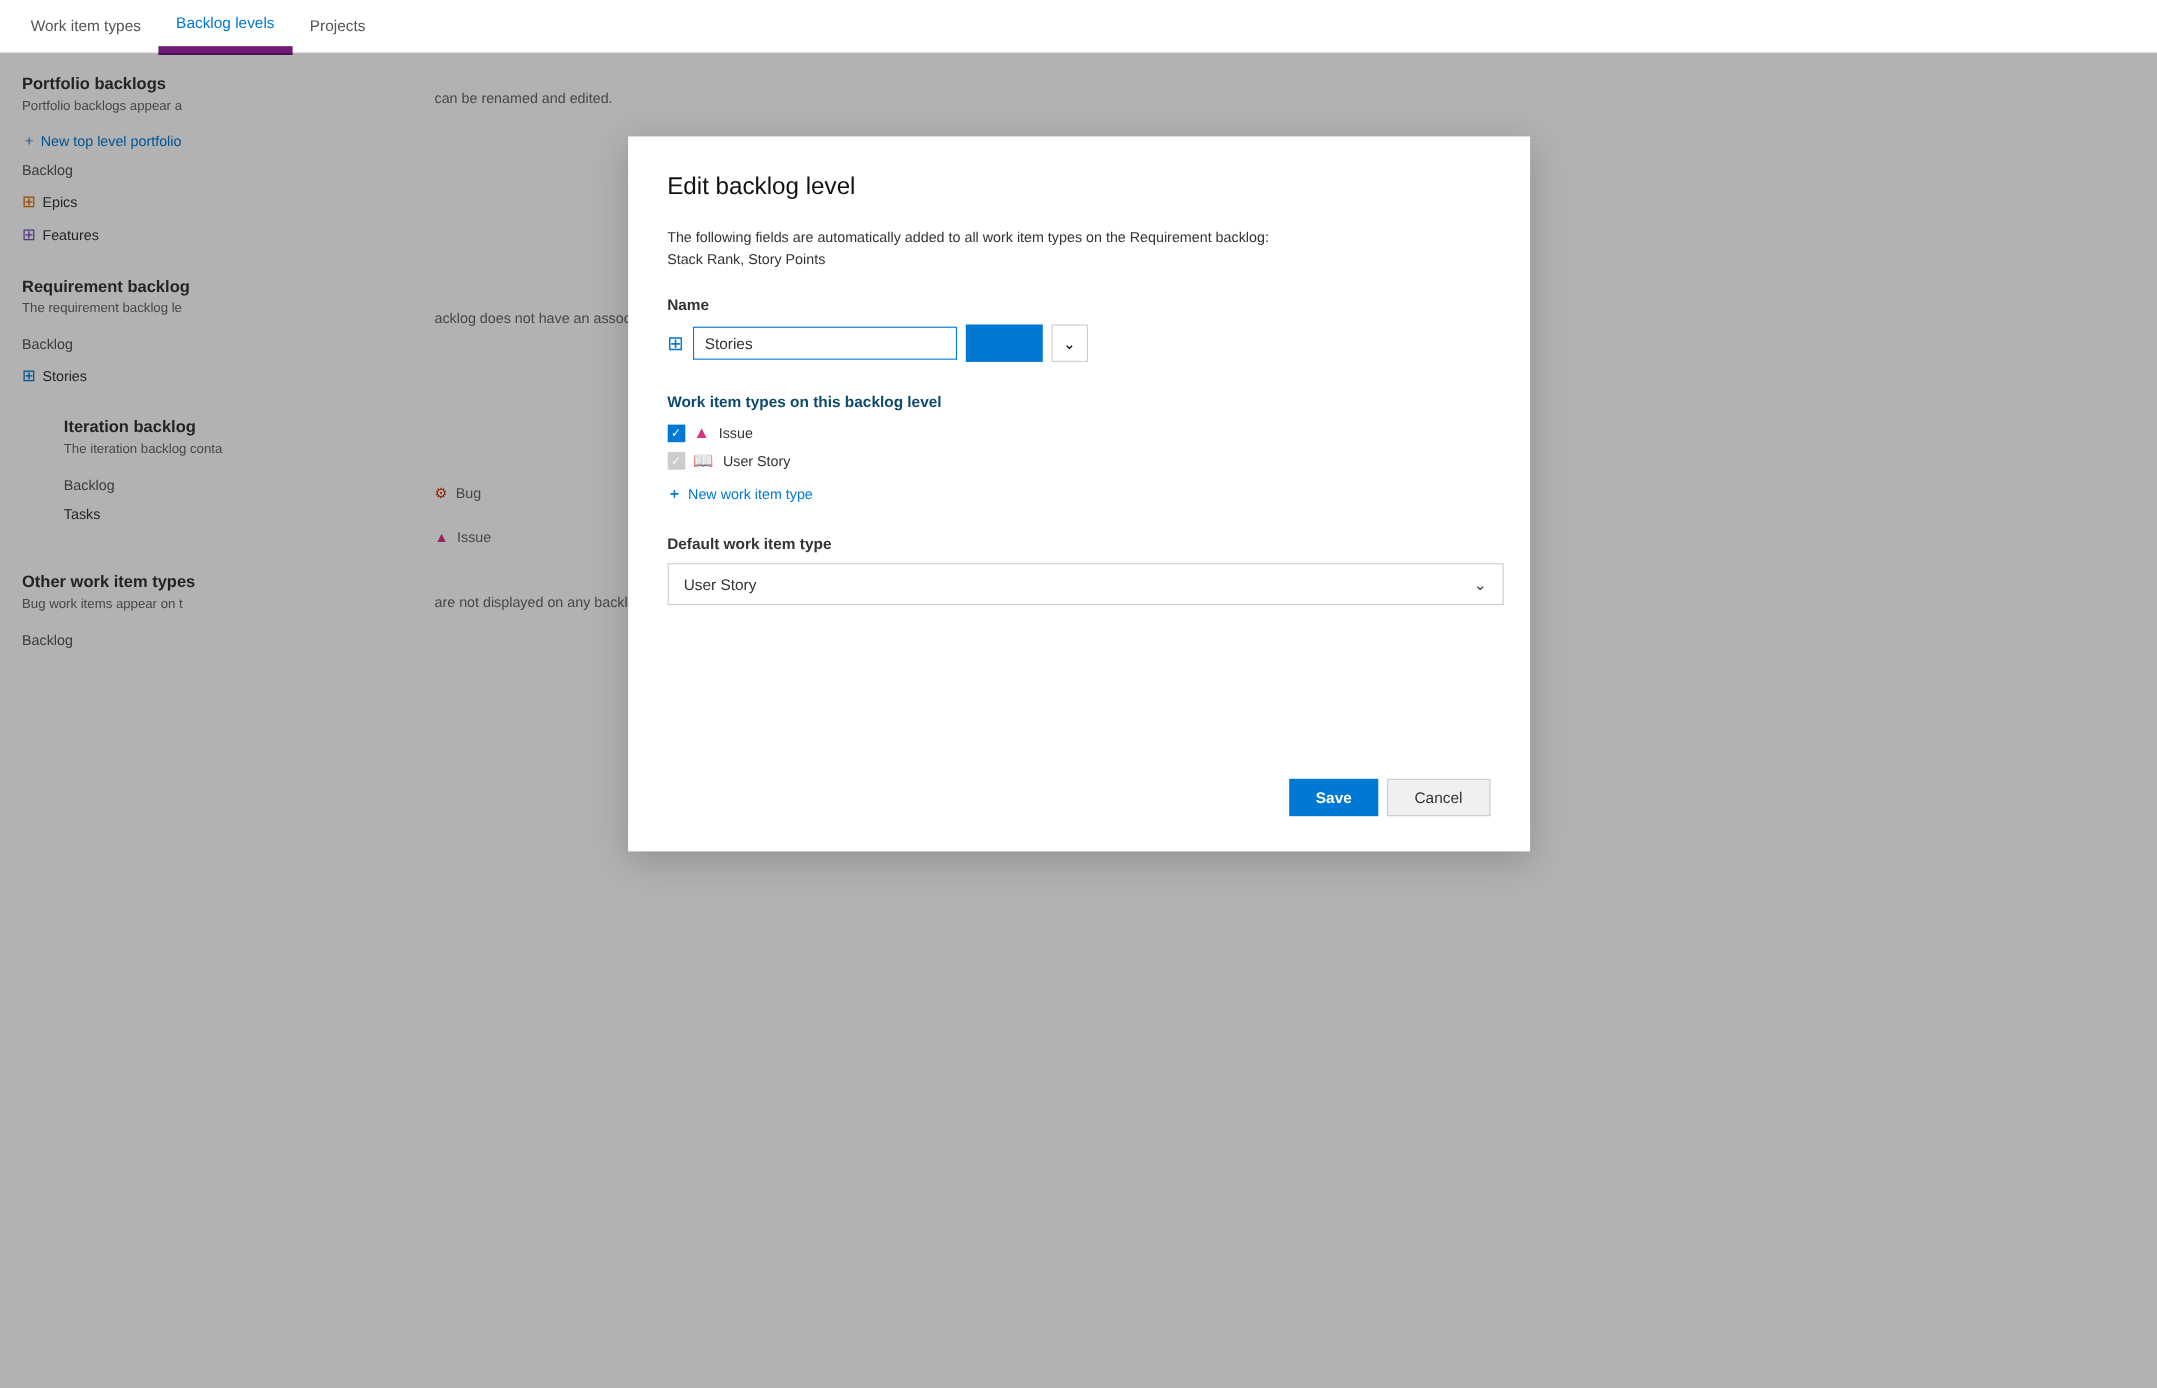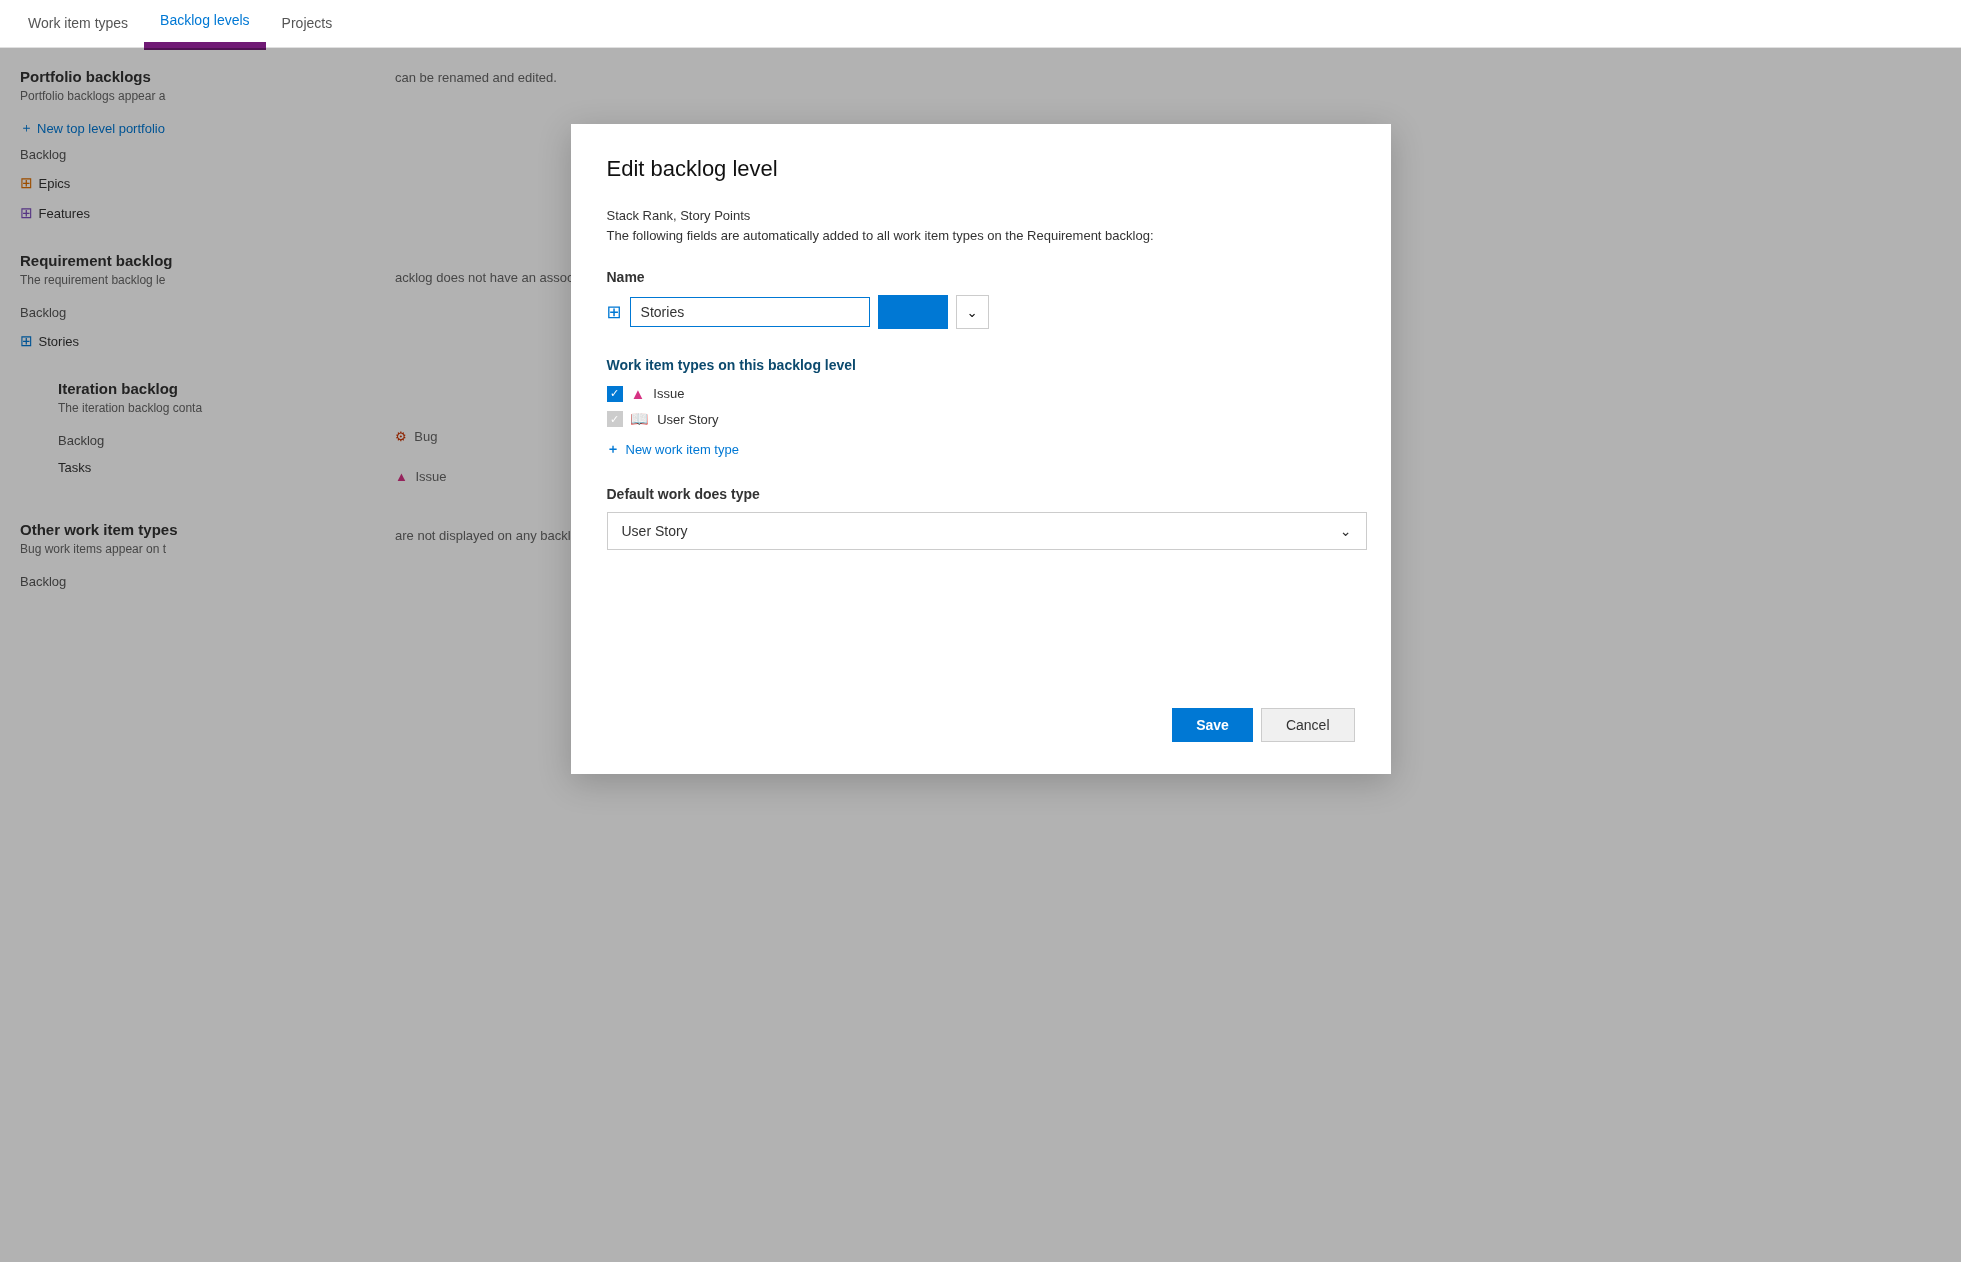--- a/index.html
+++ b/index.html
@@ -86,21 +86,21 @@
       gap: 6px;
       padding: 6px 20px;
       font-size: 13px;
       color: #333;
       cursor: pointer;
     }
 
     
     .right-panel {
       flex: 1;
-      padding: 20px 30px;
+      padding: 32px 30px;
       overflow-y: auto;
       color: #555;
       font-size: 13px;
     }
 
     .right-text {
       color: #666;
       font-size: 13px;
       line-height: 1.5;
     }
@@ -363,22 +363,22 @@
     </div>
     <div class="right-text" style="margin-top: 40px;">are not displayed on any backlog or board</div>
   </div>
 
   <div class="overlay"></div>
 
   <div class="modal">
     <div class="modal-title">Edit backlog level</div>
 
     <div class="modal-info">
+      <div>The following fields are automatically added to all work item types on the Requirement backlog:</div>
       <div>Stack Rank, Story Points</div>
-      <div>The following fields are automatically added to all work item types on the Requirement backlog:</div>
     </div>
 
     <div class="modal-label">Name</div>
 
     <div class="name-row">
       <span style="color:#0078d4; font-size:18px;">⊞</span>
       <input class="name-input" type="text" value="Stories" style="">
       <button class="color-btn"></button>
       <button class="chevron-btn">
         <span>⌄</span>
@@ -401,21 +401,21 @@
       </div>
       <span style="color:#0078d4; font-size:15px;">📖</span>
       <span class="wit-name">User Story</span>
     </div>
 
     <div class="add-wit-link">
       <span style="color:#0078d4; font-weight:bold;">＋</span>
       <span>New work item type</span>
     </div>
 
-    <div class="default-wit-label">Default work does type</div>
+    <div class="default-wit-label">Default work item type</div>
 
     <div class="default-dropdown">
       <span>User Story</span>
       <span>⌄</span>
     </div>
 
     <div class="modal-footer">
       <button class="btn-save">Save</button>
       <button class="btn-cancel">Cancel</button>
     </div>

